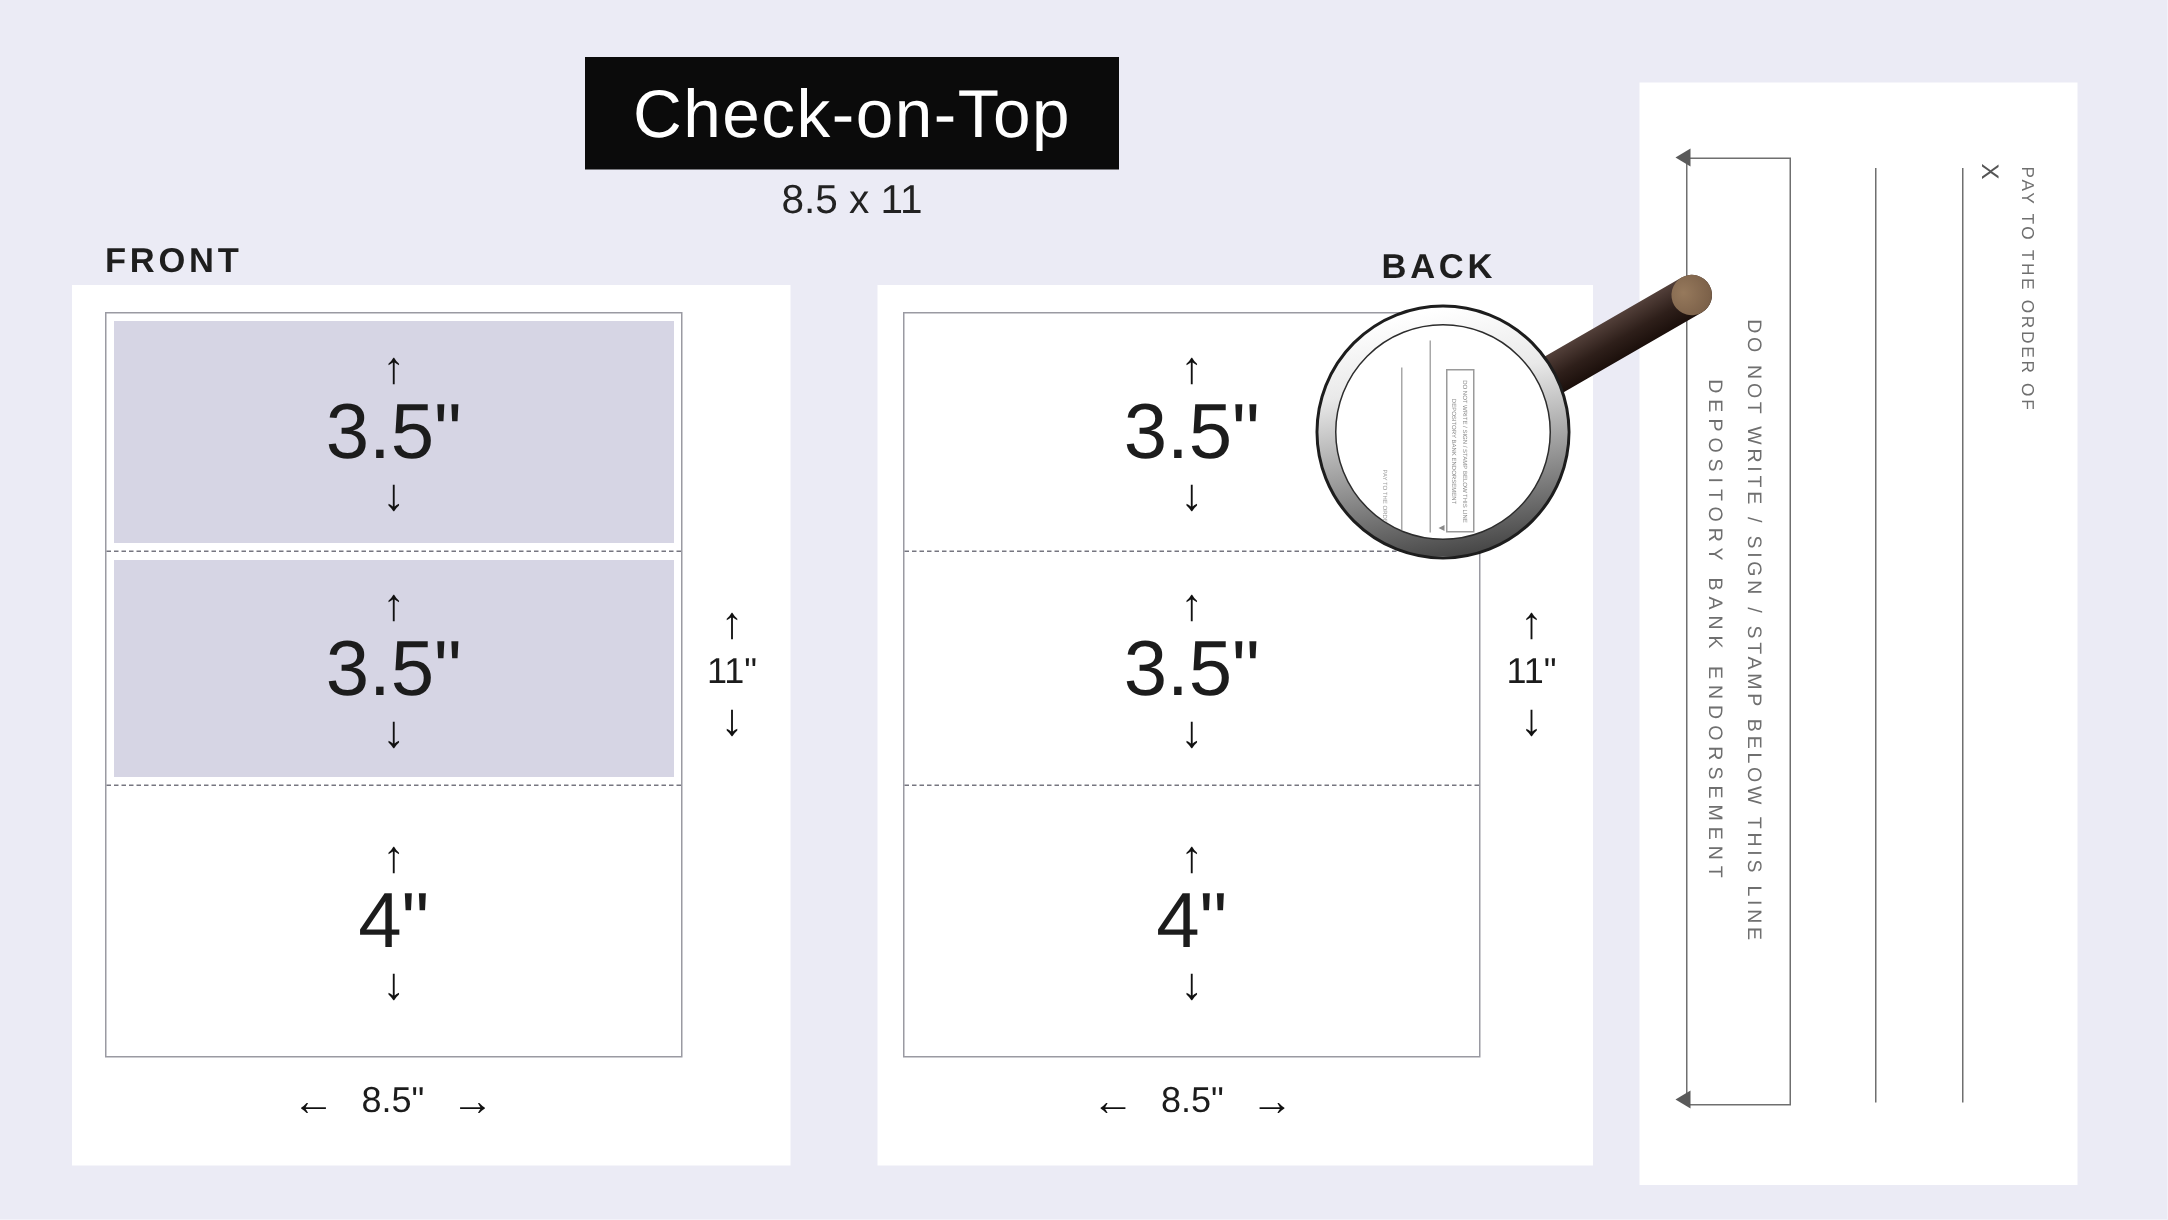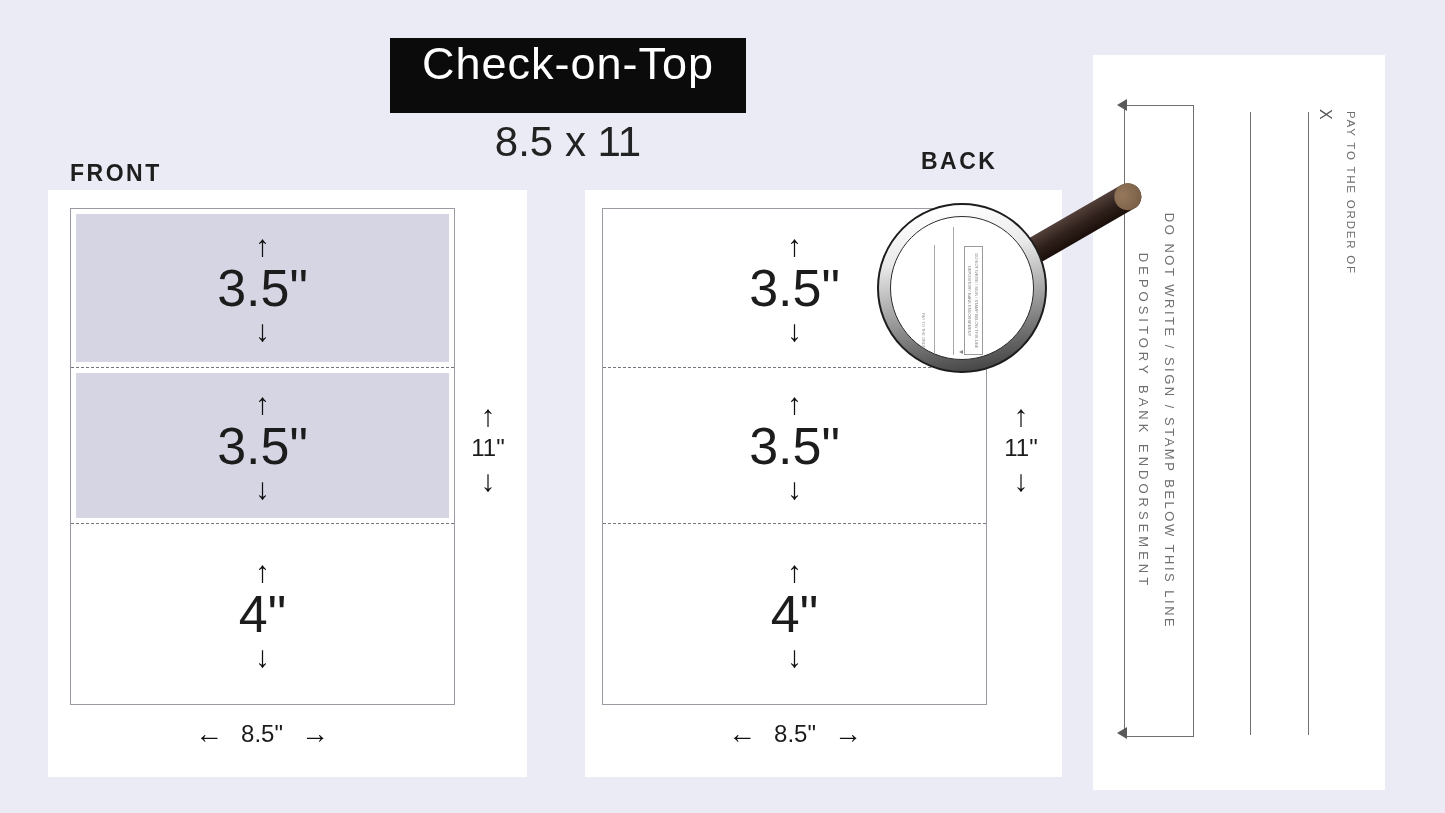--- a/index.html
+++ b/index.html
@@ -8,30 +8,30 @@
     background:#ebebf5; overflow:hidden;
     font-family:"Liberation Sans", sans-serif;
     color:#1e1e1e;
   }
   .abs { position:absolute; }
 
   
   .title-box {
     left:390px; top:38px; width:356px; height:75px;
     background:#0b0b0b; color:#ffffff;
-    display:flex; align-items:flex-start; justify-content:center;
+    display:flex; align-items:center; justify-content:center;
     font-size:45px; font-weight:500; letter-spacing:1px;
   }
   .subtitle {
     left:390px; top:118px; width:356px; text-align:center;
-    font-size:42px; font-weight:400; color:#222;
+    font-size:27px; font-weight:400; color:#222;
   }
   .panel-label { font-size:23px; font-weight:600; letter-spacing:2.5px; color:#1e1e1e; }
   #front-label { left:70px; top:160px; }
-  #back-label  { left:921px; top:148px; }
+  #back-label  { left:921px; top:164px; }
 
   
   .card { position:absolute; background:#ffffff; }
   #card-front { left:48px;  top:190px; width:479px; height:587px; }
   #card-back  { left:585px; top:190px; width:477px; height:587px; }
   #card-right { left:1093px; top:55px; width:292px; height:735px; }
 
   
   .page {
     position:absolute; top:18px; width:385px; height:497px;

